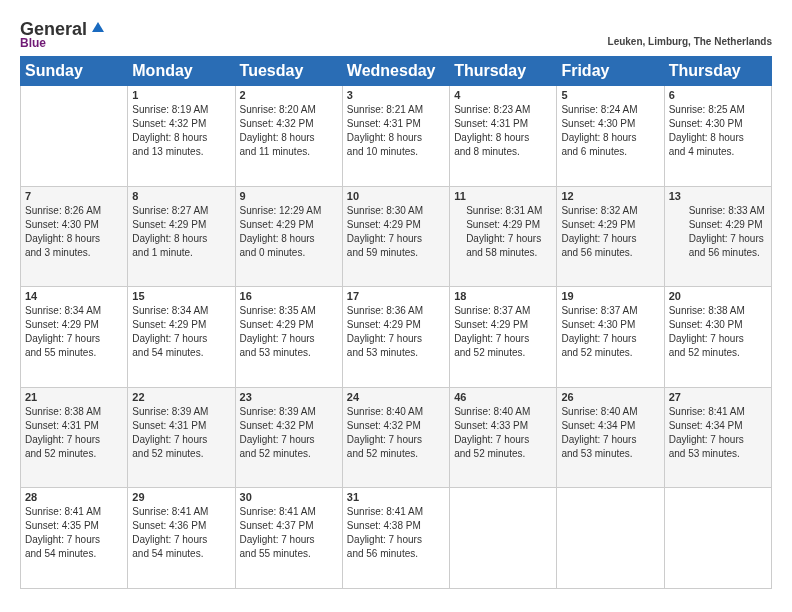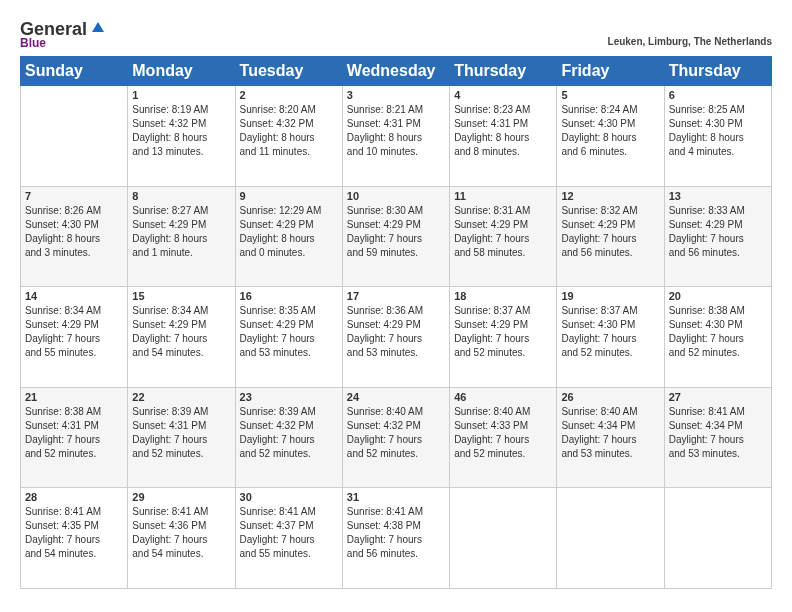--- a/index.html
+++ b/index.html
@@ -204,35 +204,35 @@
           </td>
           <td>
             <span class="day-num">10</span>
             <div class="day-info" style="white-space: pre-line;">Sunrise: 8:30 AM
 Sunset: 4:29 PM
 Daylight: 7 hours
 and 59 minutes.</div>
           </td>
           <td>
             <span class="day-num">11</span>
-            <div class="day-info" style="white-space: pre-line;">Sunrise: 8:31 AM
+            <div class="day-info" style="white-space: pre-line; margin-left: 12px;">Sunrise: 8:31 AM
 Sunset: 4:29 PM
 Daylight: 7 hours
 and 58 minutes.</div>
           </td>
           <td>
             <span class="day-num">12</span>
             <div class="day-info" style="white-space: pre-line;">Sunrise: 8:32 AM
 Sunset: 4:29 PM
 Daylight: 7 hours
 and 56 minutes.</div>
           </td>
           <td>
             <span class="day-num">13</span>
-            <div class="day-info" style="white-space: pre-line;">Sunrise: 8:33 AM
+            <div class="day-info" style="white-space: pre-line; margin-left: 20px;">Sunrise: 8:33 AM
 Sunset: 4:29 PM
 Daylight: 7 hours
 and 56 minutes.</div>
           </td>
         </tr>
         <tr>
           <td>
             <span class="day-num">14</span>
             <div class="day-info" style="white-space: pre-line;">Sunrise: 8:34 AM
 Sunset: 4:29 PM

